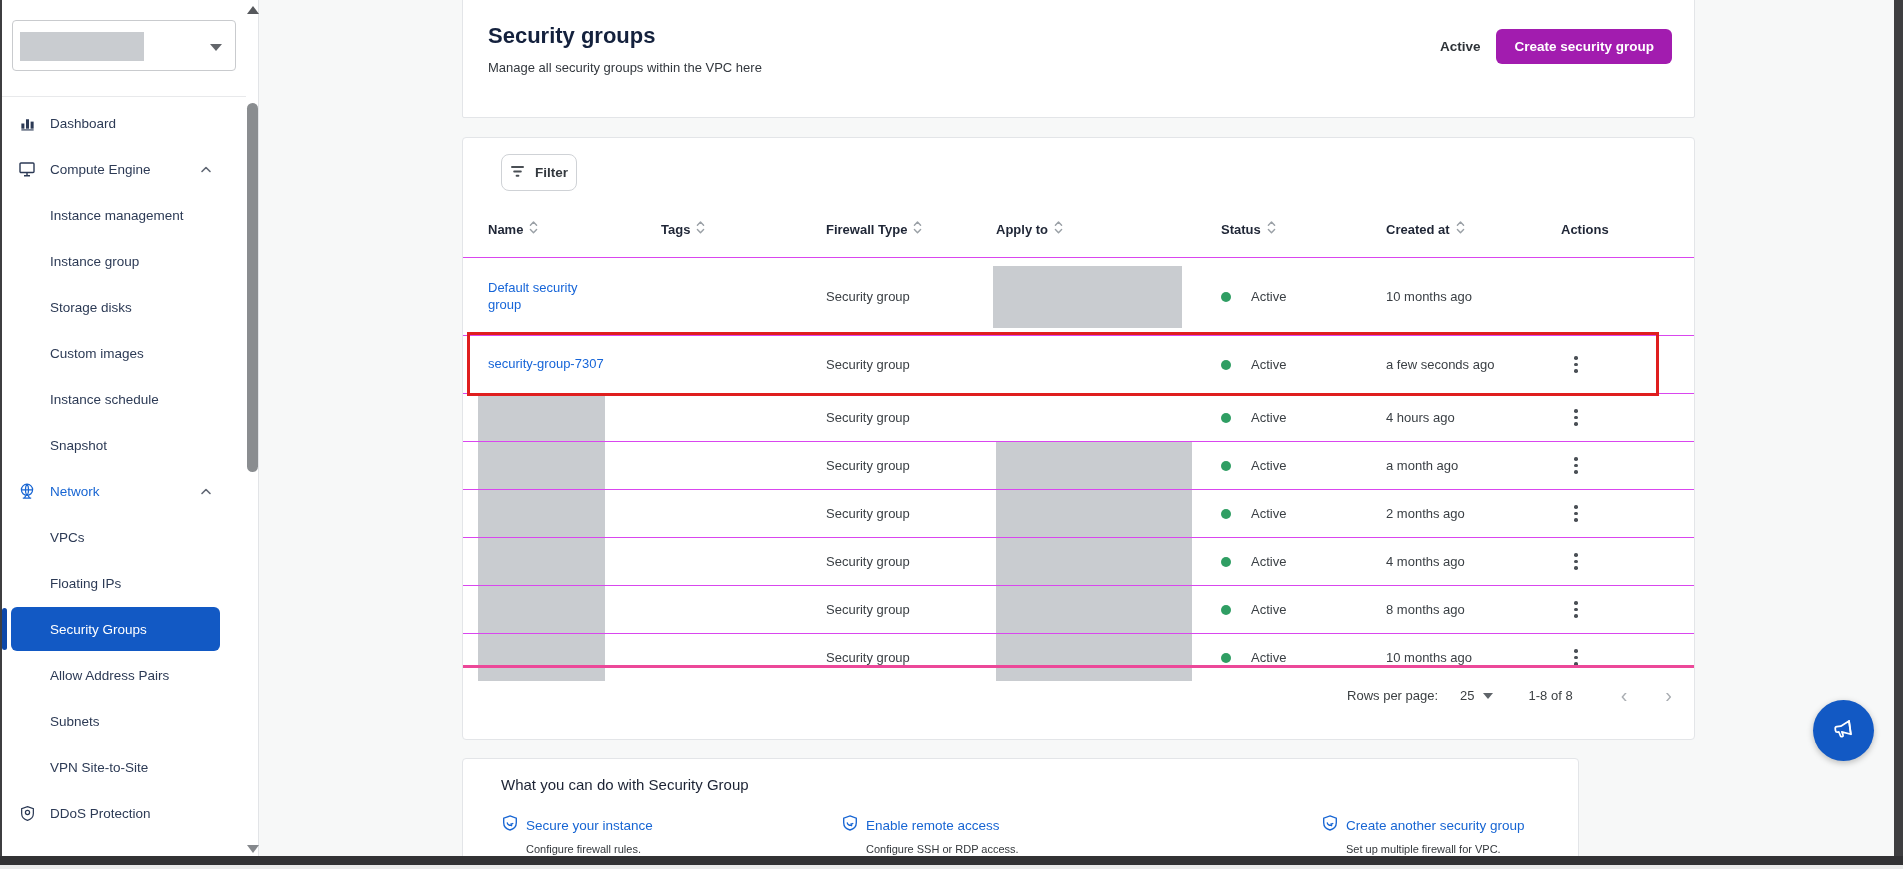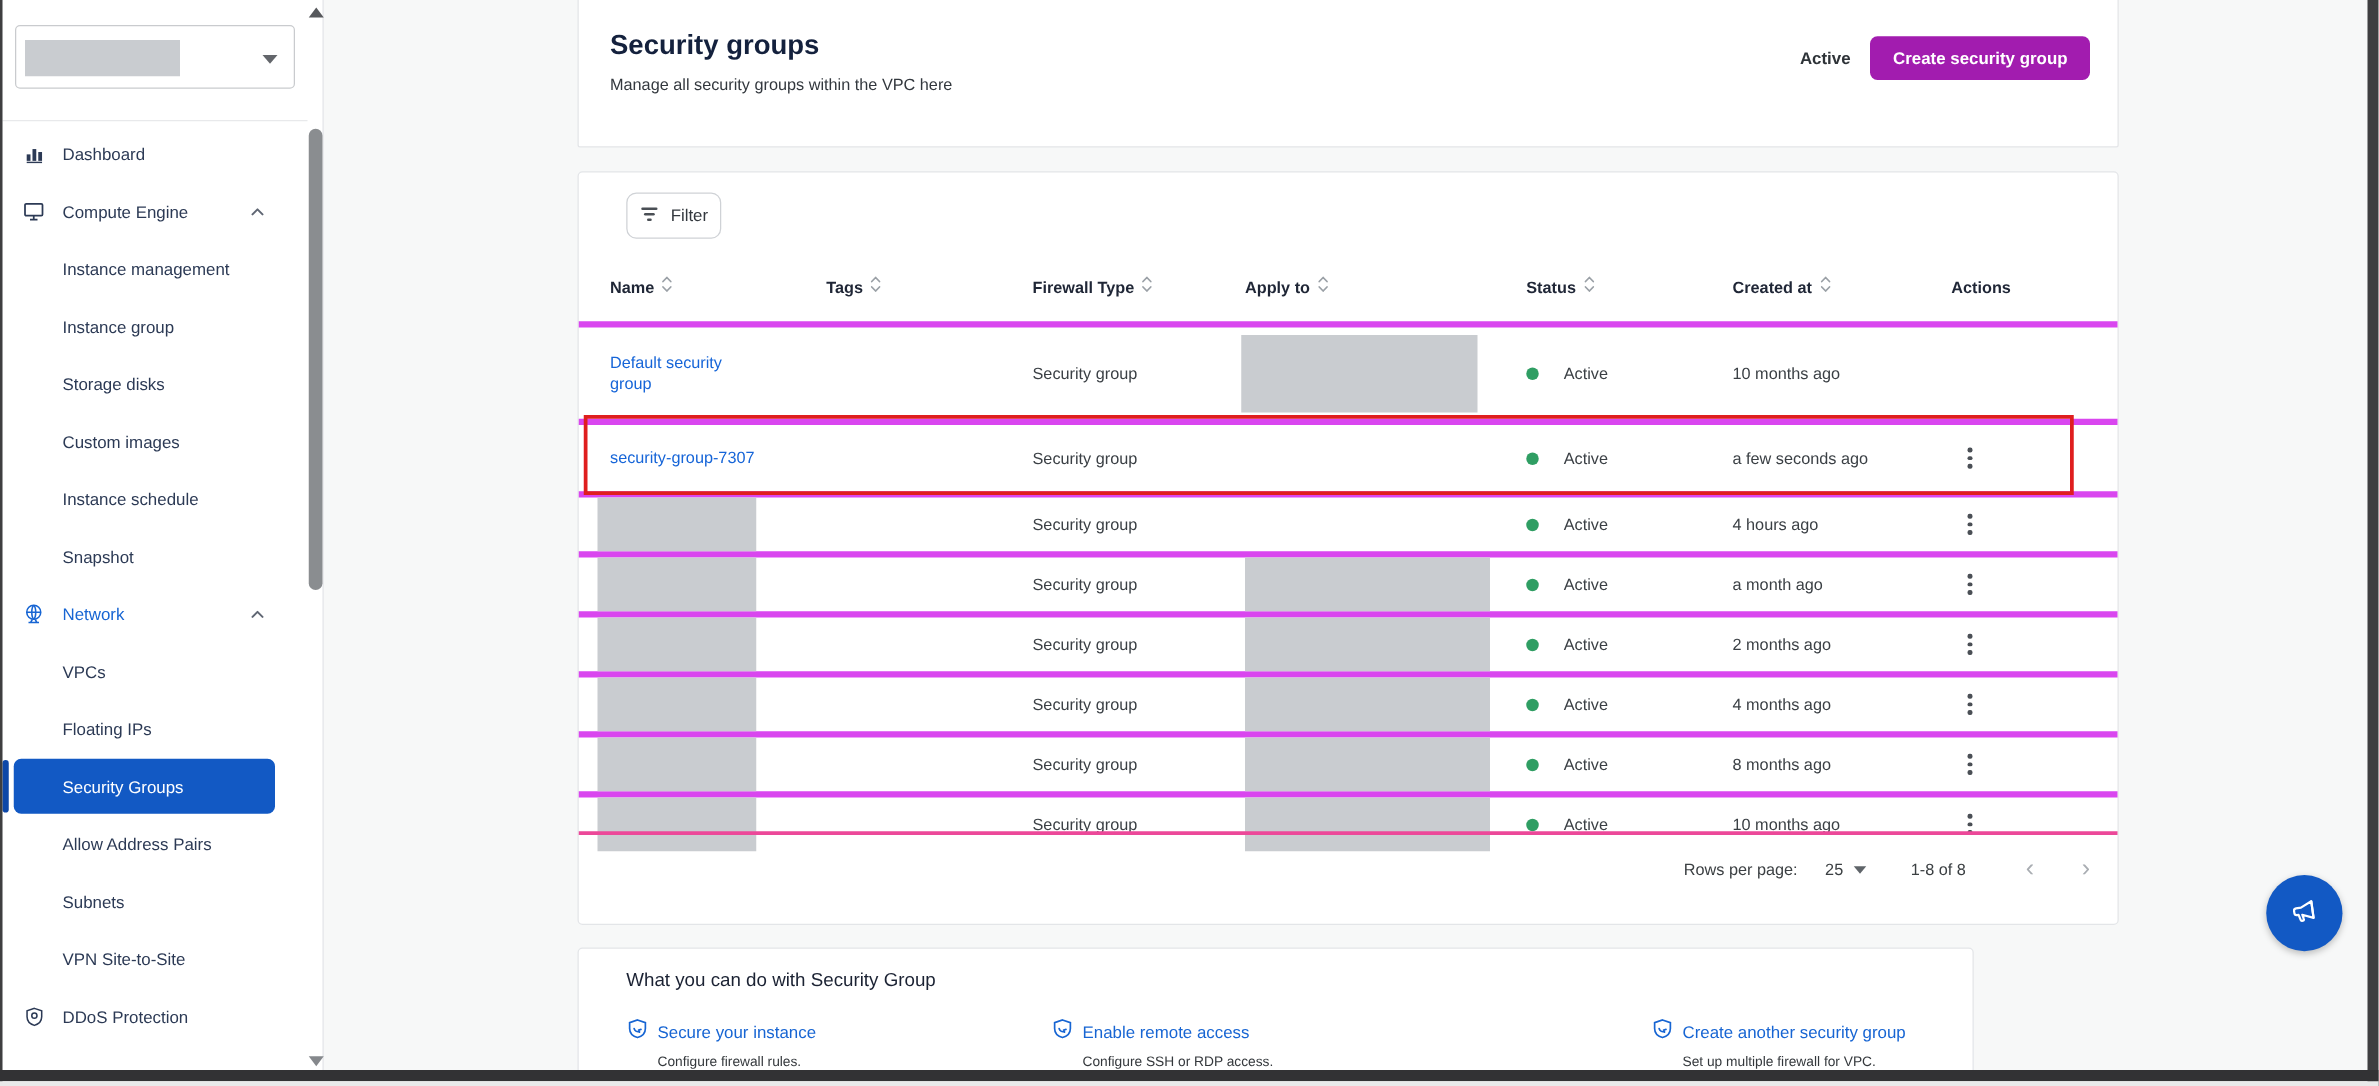--- a/index.html
+++ b/index.html
@@ -35,26 +35,26 @@
   .card { position:absolute; background:#fff; border:1px solid #e3e5e8; }
   .card-header { left:462px; top:-1px; width:1233px; height:119px; border-radius:0 0 2px 2px; }
   .page-title { margin:23px 0 0 25px; font-size:22px; font-weight:700; color:#14213d; }
   .page-subtitle { margin:11px 0 0 25px; font-size:13px; color:#33383e; }
   .header-actions { position:absolute; right:22px; top:29px; display:flex; align-items:center; gap:16px; }
   .refresh-btn { font-size:13.5px; font-weight:600; color:#2e3338; cursor:pointer; background:none; border:none; font-family:inherit; }
   .create-btn { background:#a21caf; color:#fff; border:none; border-radius:6px; padding:10px 18px; font-size:13.5px; font-weight:700; cursor:pointer; font-family:inherit; }
 
   .card-table { left:462px; top:137px; width:1233px; height:603px; border-radius:4px; }
   .filter-btn { position:absolute; left:38px; top:16px; width:76px; height:37px; border:1px solid #cfd2d6; border-radius:8px; background:#fff; display:flex; align-items:center; justify-content:center; gap:9px; cursor:pointer; font-family:inherit; }
-  .filter-label { font-size:13.5px; font-weight:400; color:#33383e; }
+  .filter-label { font-size:13.5px; font-weight:700; color:#33383e; }
   .thead, .trow { display:grid; grid-template-columns:173px 165px 170px 225px 165px 175px 1fr; padding:0 25px; align-items:center; }
   .thead { position:absolute; left:0; top:63px; width:100%; height:56px; }
   .th { display:flex; align-items:center; gap:6px; font-size:13px; font-weight:700; color:#1f2636; }
   .rows { position:absolute; left:0; top:119px; width:100%; }
-  .trow { border-top:5px solid #d946ef; height:48px; font-size:13px; color:#3b4045; }
+  .trow { border-top:1px solid #d946ef; height:48px; font-size:13px; color:#3b4045; }
   .trow:nth-child(1) { height:78px; }
   .trow:nth-child(2) { height:58px; }
   .name-link { color:#1665d8; text-decoration:none; max-width:118px; line-height:1.3; display:inline-block; cursor:pointer; }
   .cell-apply, .cell-name { height:100%; display:flex; align-items:center; }
   .redaction { background:#c9ccd0; }
   .red-name { width:127px; height:100%; margin-left:-10px; }
   .red-apply { width:196px; height:100%; }
   .trow:nth-child(1) .red-apply { width:189px; height:62px; margin-left:-3px; }
   .status-cell { display:flex; align-items:center; gap:20px; }
   .status-dot { width:10px; height:10px; border-radius:50%; background:#2f9e63; flex:0 0 auto; }

